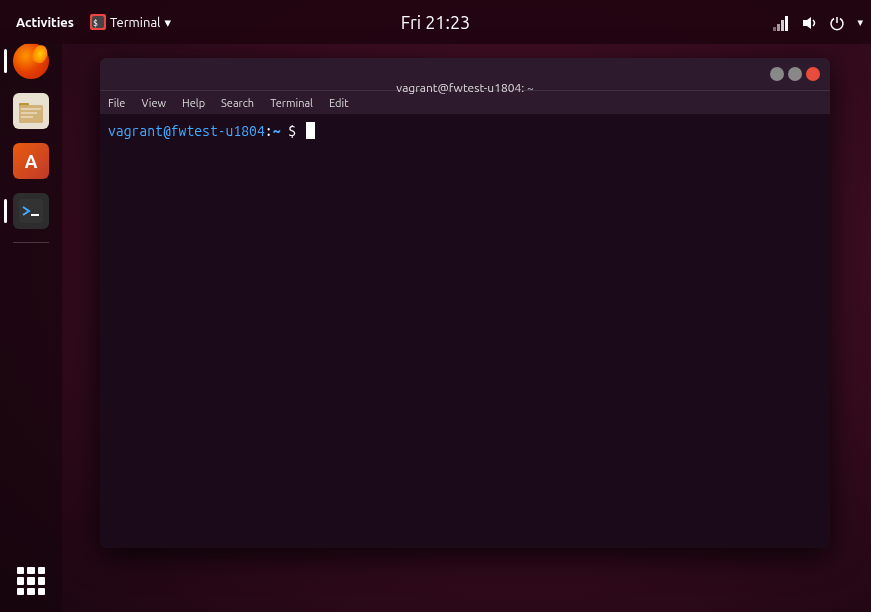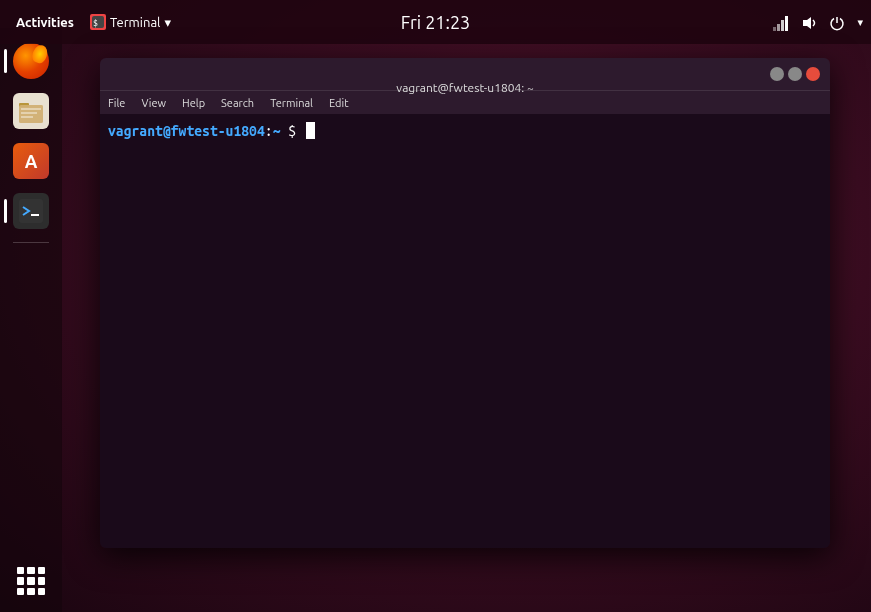--- a/index.html
+++ b/index.html
@@ -286,21 +286,21 @@
       color: #fff;
     }
 
     .terminal-prompt {
       display: flex;
       align-items: center;
     }
 
     .prompt-user {
       color: #4af;
-      font-weight: bold;
+      font-weight: normal;
     }
 
     .prompt-dir {
       color: #4af;
       font-weight: bold;
     }
 
     .prompt-symbol {
       color: white;
     }

